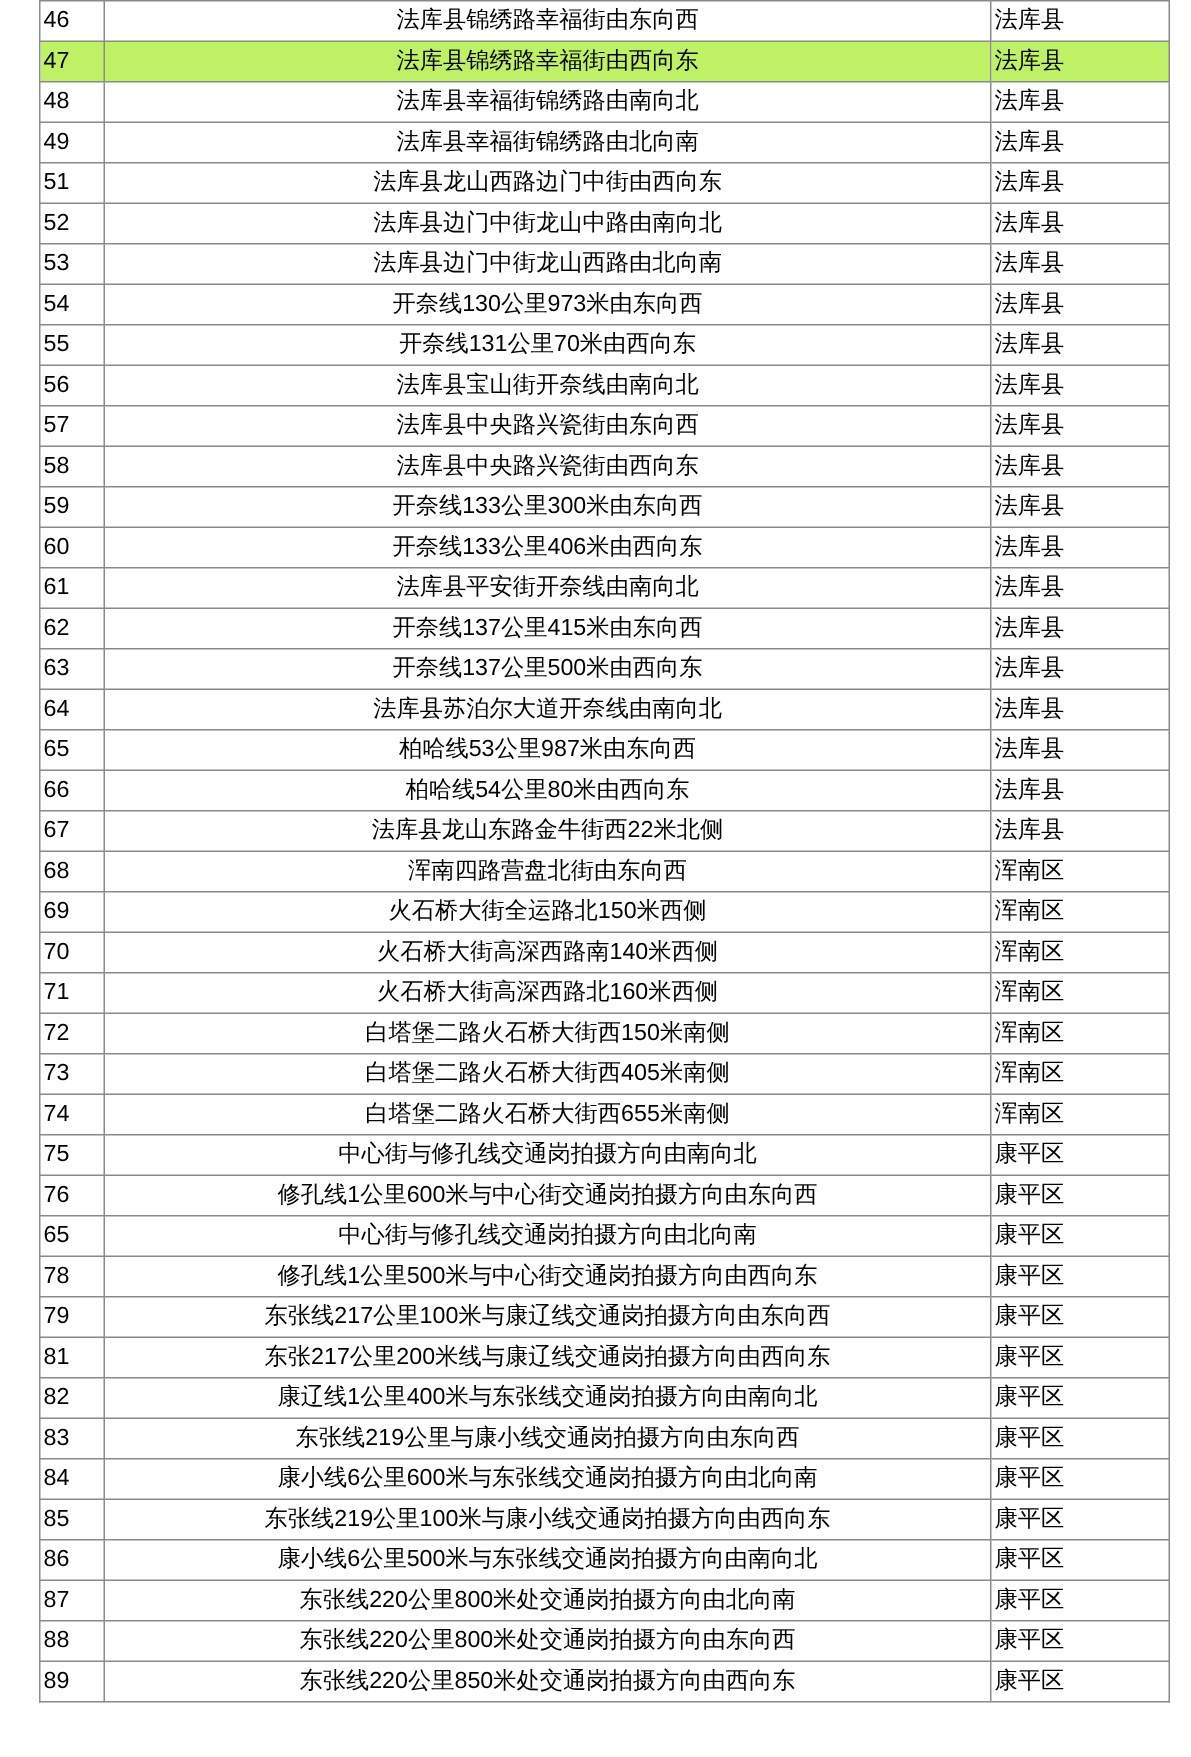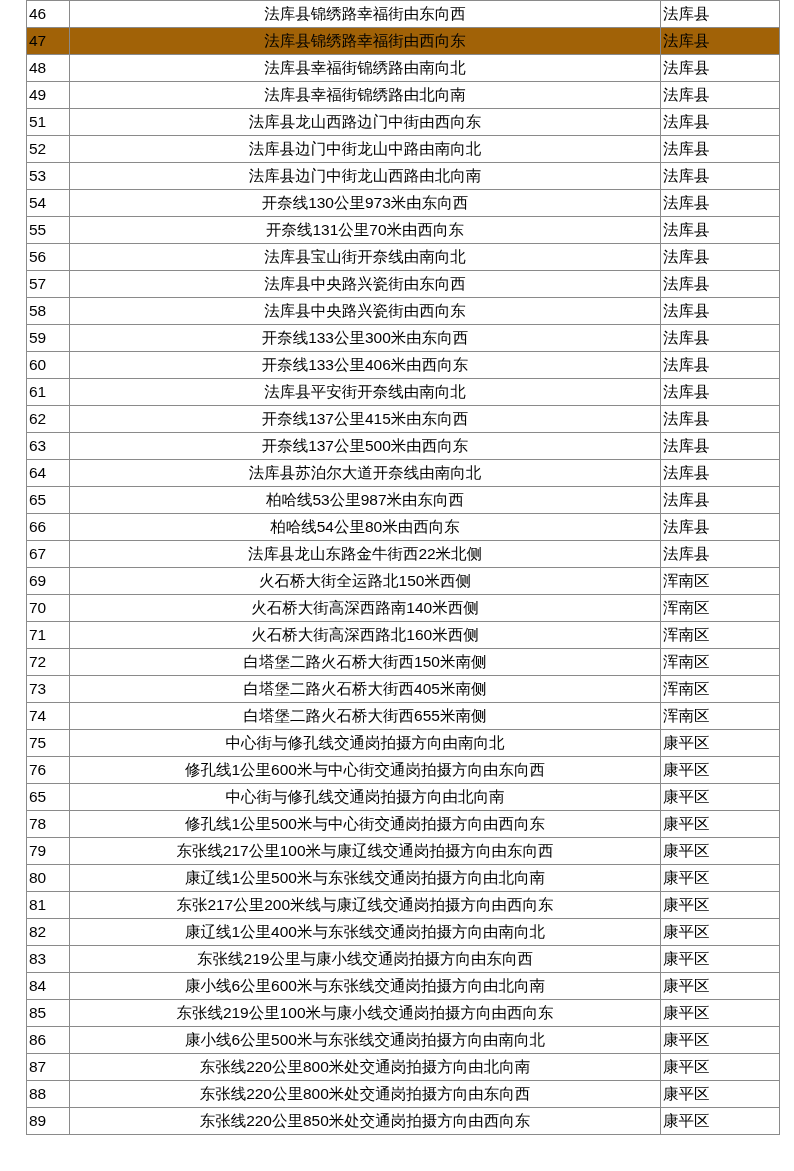--- a/index.html
+++ b/index.html
@@ -46,21 +46,21 @@
     width: 586px;
     text-align: center;
     font-size: 15.5px;
   }
   td.col-district {
     width: 114px;
     text-align: left;
     font-size: 15.5px;
   }
   tr.shaded td {
-    background: #a16207;
+    background: #bef264;
   }
 </style>
 </head>
 <body>
 
 <div class="page">
   <table class="road-table">
     <tbody>
         <tr>
           <td class="col-index">46</td>
@@ -161,20 +161,25 @@
           <td class="col-index">66</td>
           <td class="col-location">柏哈线54公里80米由西向东</td>
           <td class="col-district">法库县</td>
         </tr>
         <tr>
           <td class="col-index">67</td>
           <td class="col-location">法库县龙山东路金牛街西22米北侧</td>
           <td class="col-district">法库县</td>
         </tr>
         <tr>
+          <td class="col-index">68</td>
+          <td class="col-location">浑南四路营盘北街由东向西</td>
+          <td class="col-district">浑南区</td>
+        </tr>
+        <tr>
           <td class="col-index">69</td>
           <td class="col-location">火石桥大街全运路北150米西侧</td>
           <td class="col-district">浑南区</td>
         </tr>
         <tr>
           <td class="col-index">70</td>
           <td class="col-location">火石桥大街高深西路南140米西侧</td>
           <td class="col-district">浑南区</td>
         </tr>
         <tr>
@@ -213,25 +218,20 @@
           <td class="col-district">康平区</td>
         </tr>
         <tr>
           <td class="col-index">78</td>
           <td class="col-location">修孔线1公里500米与中心街交通岗拍摄方向由西向东</td>
           <td class="col-district">康平区</td>
         </tr>
         <tr>
           <td class="col-index">79</td>
           <td class="col-location">东张线217公里100米与康辽线交通岗拍摄方向由东向西</td>
-          <td class="col-district">康平区</td>
-        </tr>
-        <tr>
-          <td class="col-index">80</td>
-          <td class="col-location">康辽线1公里500米与东张线交通岗拍摄方向由北向南</td>
           <td class="col-district">康平区</td>
         </tr>
         <tr>
           <td class="col-index">81</td>
           <td class="col-location">东张217公里200米线与康辽线交通岗拍摄方向由西向东</td>
           <td class="col-district">康平区</td>
         </tr>
         <tr>
           <td class="col-index">82</td>
           <td class="col-location">康辽线1公里400米与东张线交通岗拍摄方向由南向北</td>

